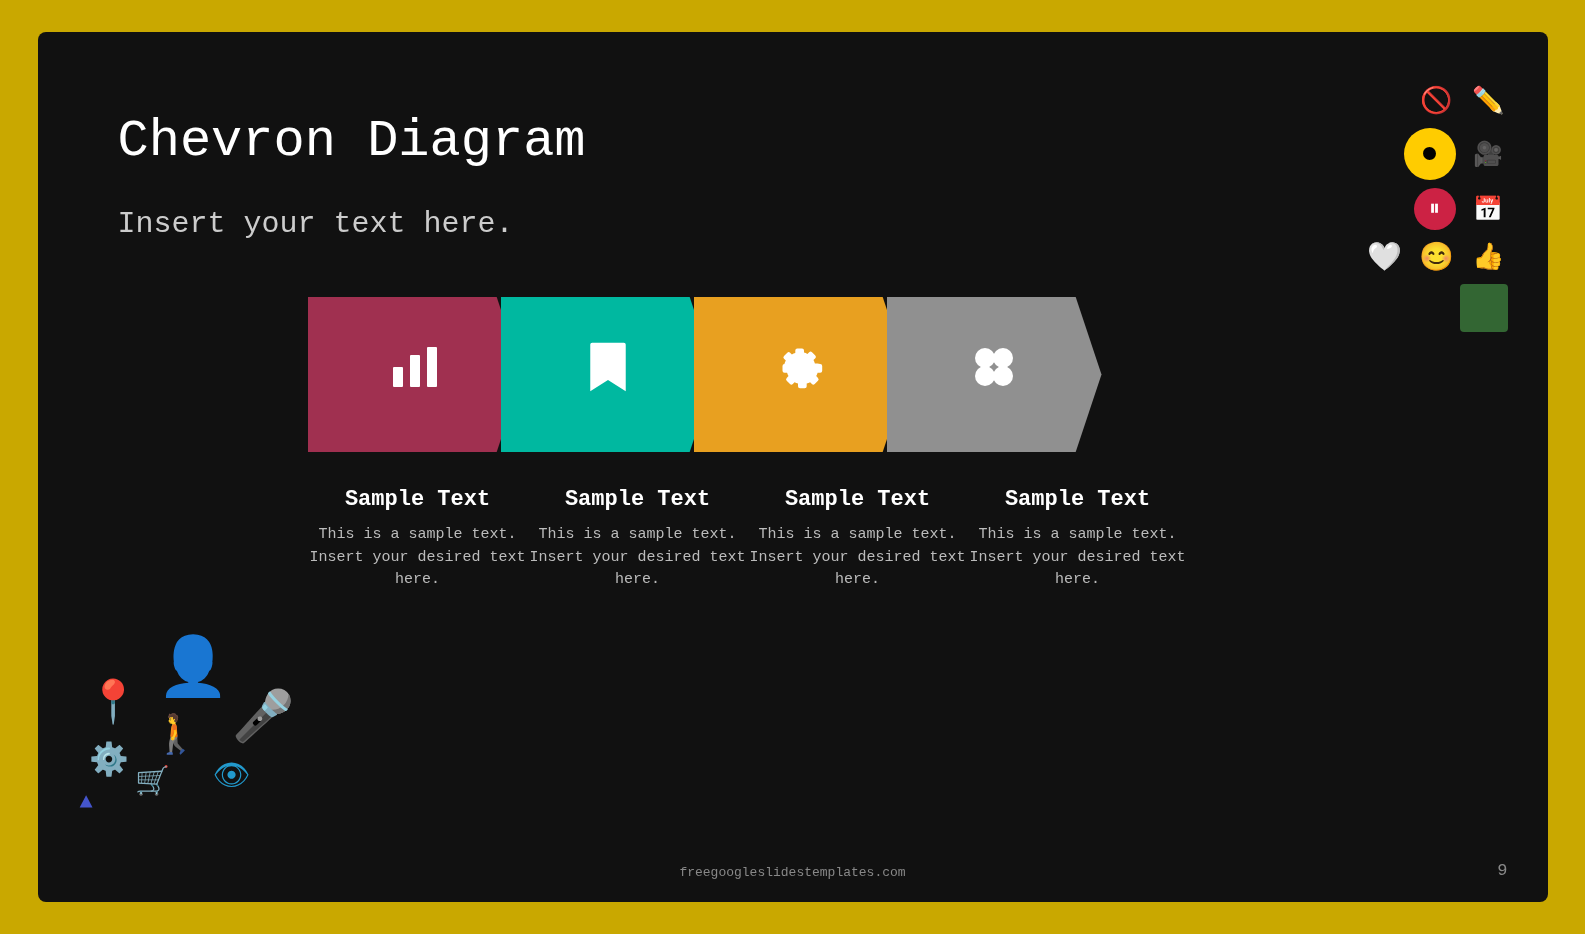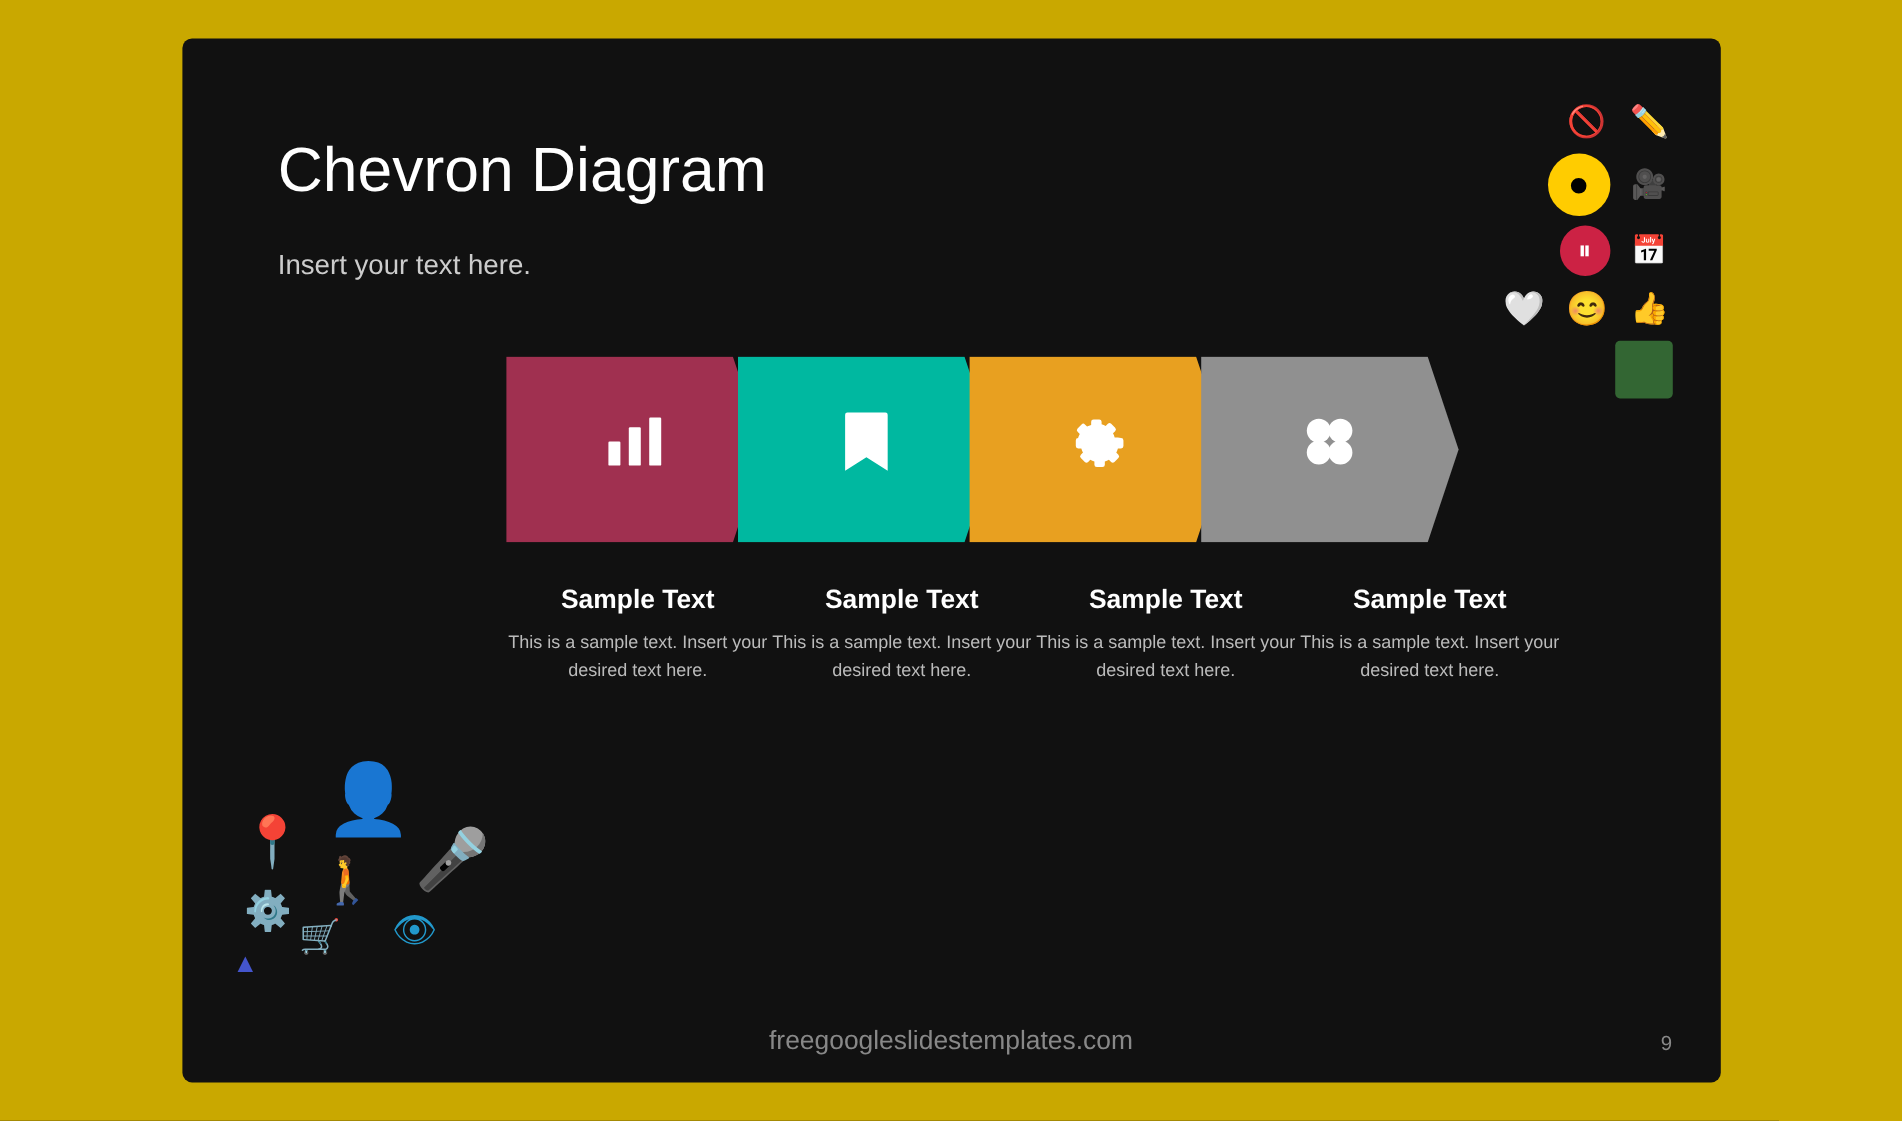--- a/index.html
+++ b/index.html
@@ -7,38 +7,39 @@
       width: 1585px;
       height: 934px;
       background: #c9a800;
       display: flex;
       align-items: center;
       justify-content: center;
       font-family: 'Arial', sans-serif;
       overflow: hidden;
     }
     .slide-container {
-      width: 1282px;
+      width: 1510px;
       height: 870px;
       background: #111111;
       border-radius: 8px;
       position: relative;
       overflow: hidden;
+      font-family: Liberation Mono, monospace;
     }
     .slide-title {
       color: white;
       font-size: 52px;
       font-weight: 400;
       position: absolute;
       top: 80px;
       left: 80px;
     }
     .slide-subtitle {
       color: #cccccc;
-      font-size: 23px;
+      font-size: 30px;
       position: absolute;
       top: 175px;
       left: 80px;
     }
     
     .chevron-row {
       position: absolute;
       top: 265px;
       left: 270px;
       display: flex;
@@ -100,21 +101,21 @@
       margin-top: 11px;
     }
 
     
     .footer {
       position: absolute;
       bottom: 22px;
       left: 0; right: 0;
       text-align: center;
       color: #888888;
-      font-size: 22px;
+      font-size: 13px;
     }
     .page-num {
       position: absolute;
       bottom: 22px;
       right: 40px;
       color: #888888;
       font-size: 17px;
     }
 
     

